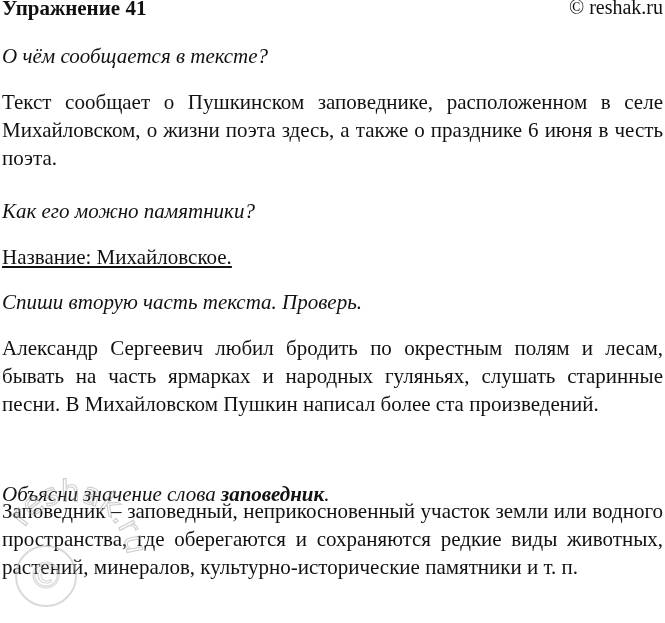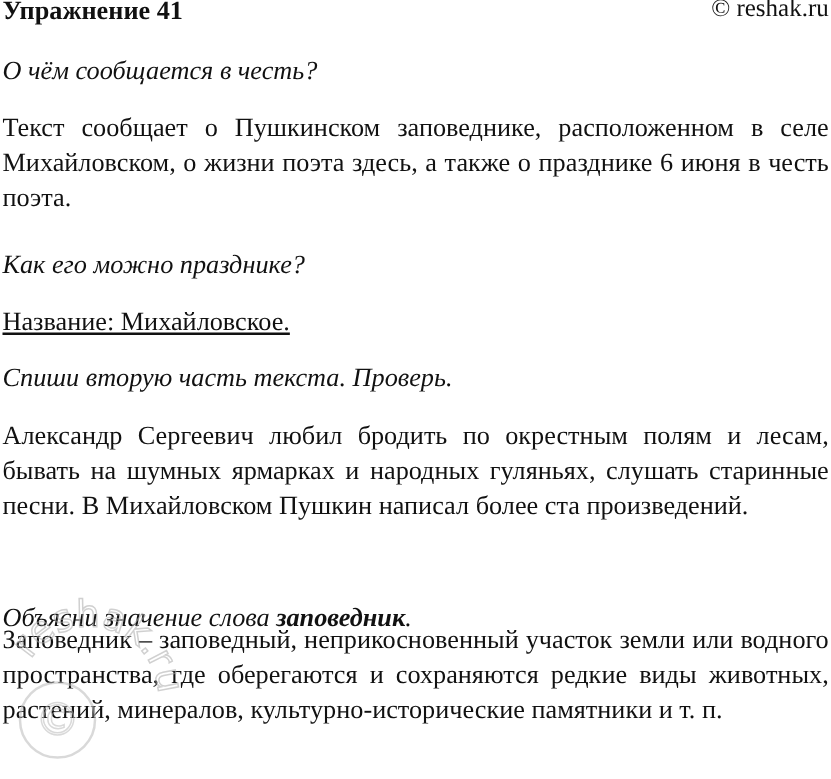--- a/index.html
+++ b/index.html
@@ -15,28 +15,28 @@
     b { font-weight: bold; }
   </style>
 </head>
 <body>
 
 <div class="header">
   <div class="title">Упражнение 41</div>
   <div class="copyright">© reshak.ru</div>
 </div>
 
-<div class="block q" style="top:42px;">О чём сообщается в честь?</div>
+<div class="block q" style="top:42px;">О чём сообщается в тексте?</div>
 <div class="block j" style="top:88px;">Текст сообщает о Пушкинском заповеднике, расположенном в селе Михайловском, о жизни поэта здесь, а также о празднике 6 июня в честь поэта.</div>
 
-<div class="block q" style="top:197px;">Как его можно празднике?</div>
+<div class="block q" style="top:197px;">Как его можно памятники?</div>
 <div class="block" style="top:243px;text-decoration:underline;">Название: Михайловское.</div>
 
 <div class="block q" style="top:288px;">Спиши вторую часть текста. Проверь.</div>
-<div class="block j" style="top:334px;">Александр Сергеевич любил бродить по окрестным полям и лесам, бывать на шумных ярмарках и народных гуляньях, слушать старинные песни. В Михайловском Пушкин написал более ста произведений.</div>
+<div class="block j" style="top:334px;">Александр Сергеевич любил бродить по окрестным полям и лесам, бывать на часть ярмарках и народных гуляньях, слушать старинные песни. В Михайловском Пушкин написал более ста произведений.</div>
 
 <div class="block q" style="top:480px;"><span>Объясни значение слова </span><b>заповедник</b><span>.</span></div>
 <div class="block j" style="top:497px;">Заповедник – заповедный, неприкосновенный участок земли или водного пространства, где оберегаются и сохраняются редкие виды животных, растений, минералов, культурно-исторические памятники и т. п.</div>
 
 <svg class="watermark" viewBox="0 0 150 150">
   <defs>
     <path id="arc" d="M 20 95 A 55 55 0 0 1 120 60"></path>
   </defs>
   <circle cx="40" cy="108" r="30" fill="none" stroke="#bbb" stroke-width="2"></circle>
   <text x="40" y="120" font-size="36" text-anchor="middle" fill="none" stroke="#bbb" stroke-width="1.2" font-family="DejaVu Sans, sans-serif">©</text>

